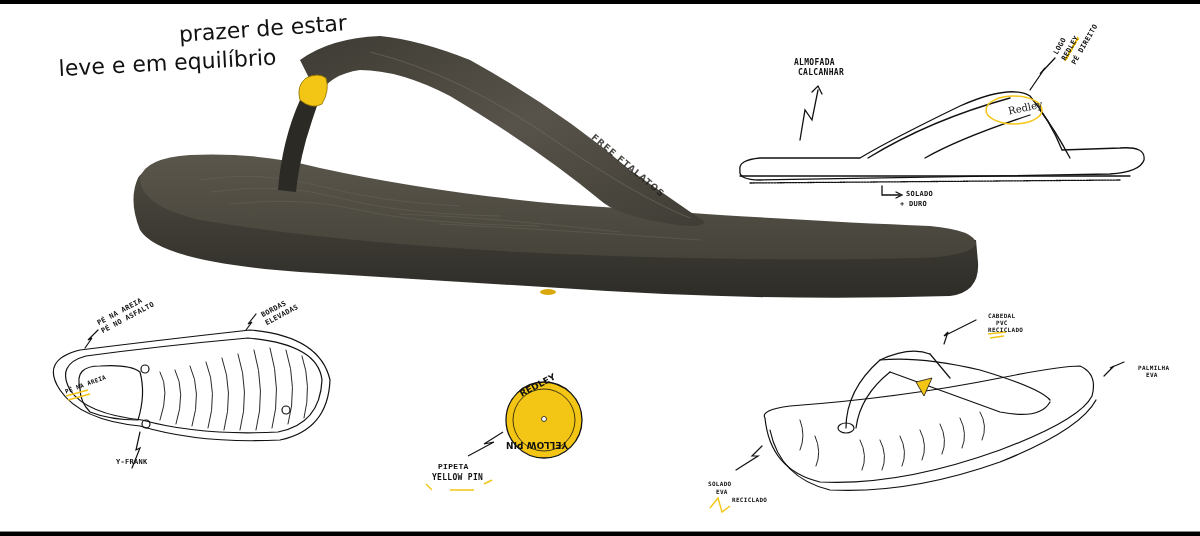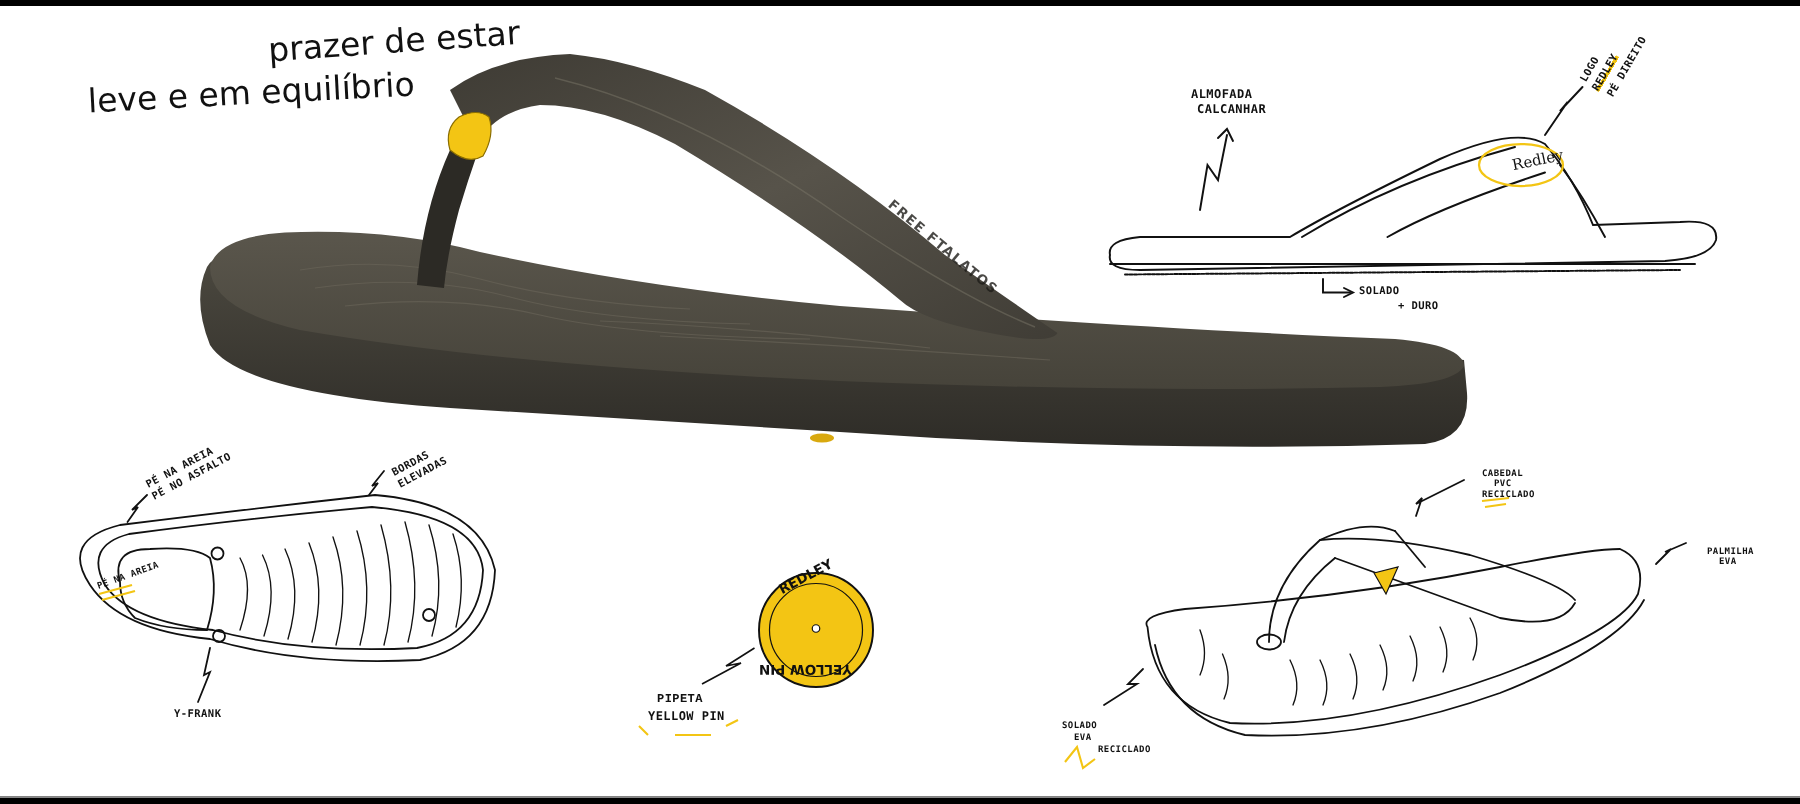--- a/index.html
+++ b/index.html
@@ -77,21 +77,21 @@
     <path d="M812 92 L818 86 L822 94"></path>
     <path d="M1030 90 L1045 68 L1040 74 L1055 58"></path>
     <path d="M882 186 L882 195 L900 195"></path>
     <path d="M896 192 L902 195 L896 198"></path>
   </g>
   <ellipse cx="1014" cy="110" rx="28" ry="14" fill="none" stroke="#f3c514" stroke-width="1.5"></ellipse>
 </svg>
 <div class="note big" style="left:794px; top:58px;">ALMOFADA</div>
 <div class="note big" style="left:798px; top:68px;text-align:right;">CALCANHAR</div>
 <div class="note" style="left:906px; top:190px;">SOLADO</div>
-<div class="note" style="left:932px; top:200px;">+ DURO</div>
+<div class="note" style="left:900px; top:200px;">+ DURO</div>
 <div class="note" style="left:1052px; top:52px; transform:rotate(-60deg); transform-origin:left top;">LOGO</div>
 <div class="note hl" style="left:1060px; top:58px; transform:rotate(-60deg); transform-origin:left top;">REDLEY</div>
 <div class="note" style="left:1070px; top:62px; transform:rotate(-60deg); transform-origin:left top;">PÉ DIREITO</div>
 <div class="redley-script">Redley</div>
 
 <svg width="1200" height="536">
   <g stroke="#111" stroke-width="1.2" fill="none" stroke-linecap="round">
     <path d="M60 390 Q40 360 80 350 Q160 340 250 330 Q320 336 330 380 Q328 430 280 440 Q200 444 140 426 Q80 420 60 390 Z"></path>
     <path d="M70 390 Q56 364 86 356 Q160 346 248 338 Q318 344 322 380 Q320 424 278 432 Q200 436 142 420 Q86 414 70 390 Z"></path>
     <path d="M80 388 Q74 366 100 366 Q130 364 140 372 Q146 394 138 420 Q110 420 90 412 Q80 402 80 388 Z"></path>
@@ -115,21 +115,21 @@
     <path d="M140 432 L136 450 L140 448 L132 468"></path>
   </g>
   <path d="M66 396 L88 390" stroke="#f3c514" stroke-width="1.5"></path>
   <path d="M68 400 L90 394" stroke="#f3c514" stroke-width="1.5"></path>
 </svg>
 <div class="note" style="left:96px; top:320px; transform:rotate(-28deg); transform-origin:left top;">PÉ NA AREIA</div>
 <div class="note" style="left:100px; top:328px; transform:rotate(-28deg); transform-origin:left top;">PÉ NO ASFALTO</div>
 <div class="note" style="left:260px; top:312px; transform:rotate(-28deg); transform-origin:left top;">BORDAS</div>
 <div class="note" style="left:264px; top:320px; transform:rotate(-28deg); transform-origin:left top;">ELEVADAS</div>
 <div class="note" style="left:64px; top:388px; font-size:6px; transform:rotate(-20deg); transform-origin:left top;">PÉ NA AREIA</div>
-<div class="note" style="left:116px; top:472px;">Y-FRANK</div>
+<div class="note" style="left:116px; top:458px;">Y-FRANK</div>
 
 <svg width="1200" height="536">
   <circle cx="544" cy="420" r="38" fill="#f3c514" stroke="#111" stroke-width="1.3"></circle>
   <circle cx="544" cy="420" r="31" fill="none" stroke="#111" stroke-width="0.8"></circle>
   <circle cx="544" cy="419" r="2.5" fill="#fff" stroke="#111" stroke-width="0.8"></circle>
   <path d="M503 432 L484 444 L494 442 L468 456" stroke="#111" stroke-width="1.1" fill="none"></path>
   <path d="M426 484 L432 490 M450 490 L474 490 M484 484 L492 480" stroke="#f3c514" stroke-width="1.4" fill="none"></path>
 </svg>
 <div class="pin-label-top" style="left:518px; top:390px; transform:rotate(-28deg); transform-origin:left top;">REDLEY</div>
 <div class="pin-label-bottom" style="left:568px; top:450px; transform:rotate(180deg); transform-origin:left top;">YELLOW PIN</div>

